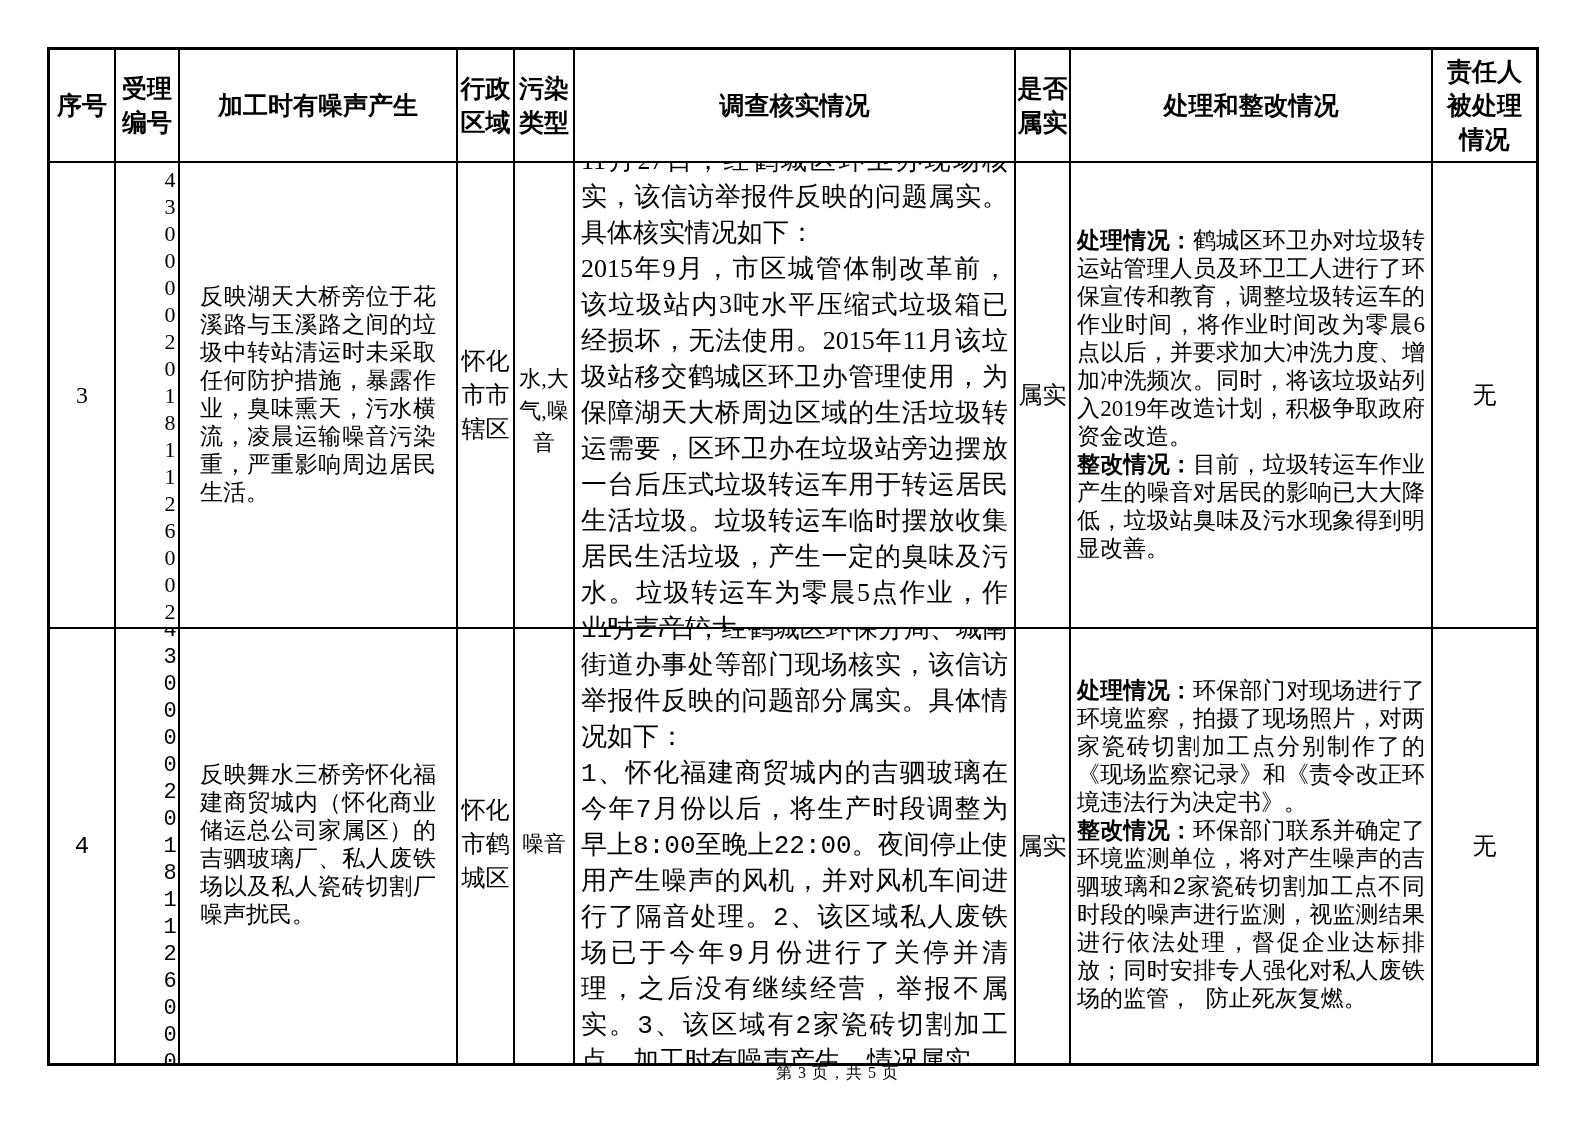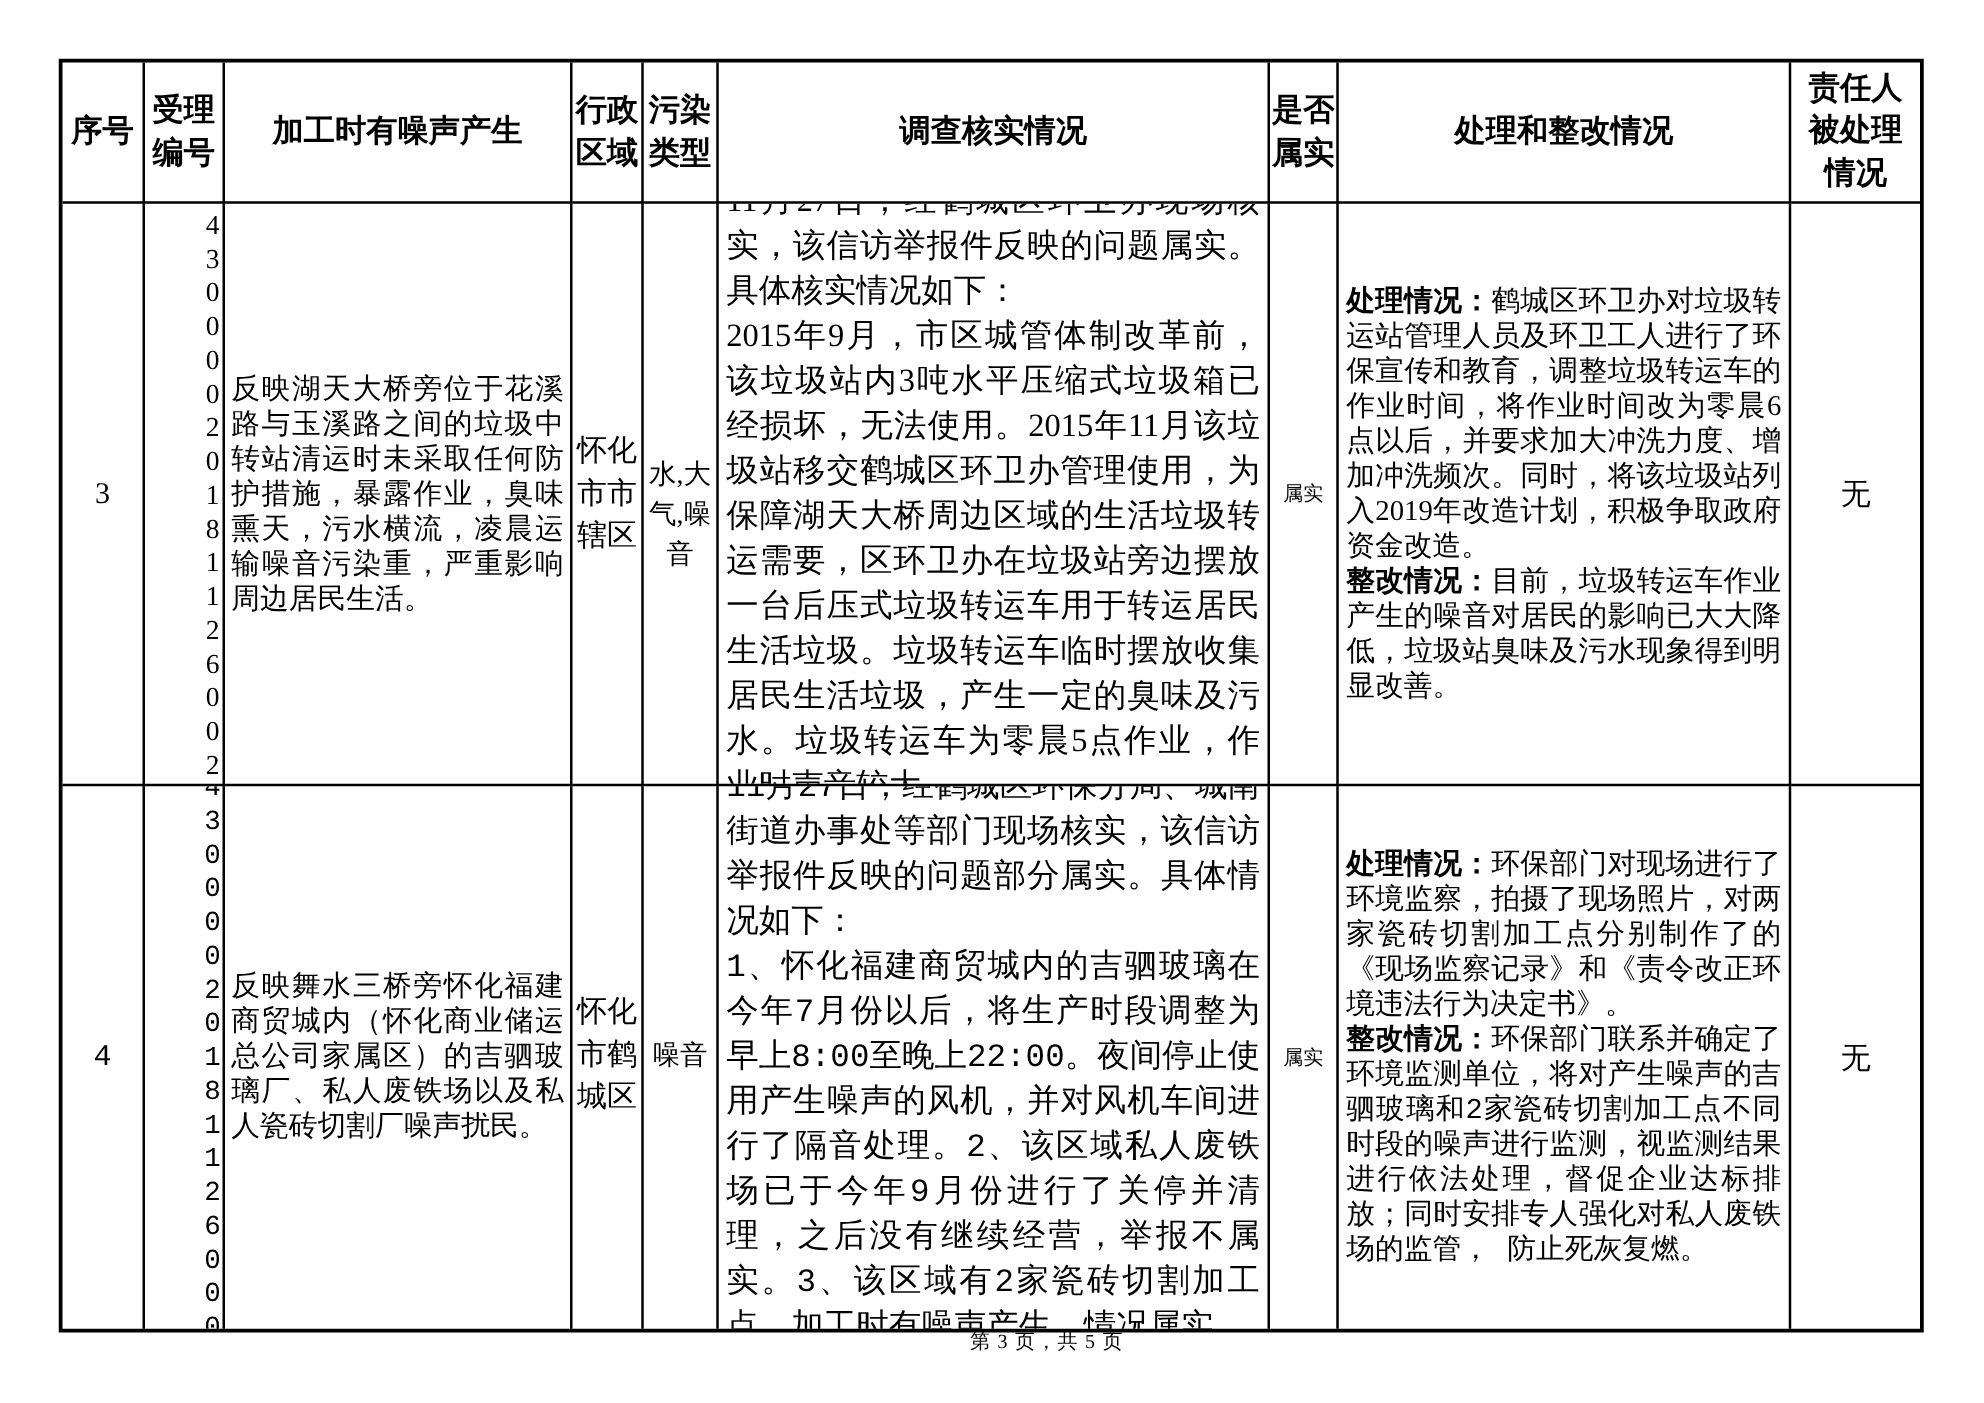--- a/index.html
+++ b/index.html
@@ -36,52 +36,52 @@
   }
   .c.last-col { border-right: none; }
   .c.last-row { border-bottom: none; font-family: Liberation Mono, monospace; }
 
   .hd {
     font-weight: bold;
     font-size: 25px;
     line-height: 34px;
     text-align: center;
   }
-  .hd-inner-narrow { width: 76px; text-align: center; font-family: Liberation Mono, monospace; }
+  .hd-inner-narrow { width: 76px; text-align: center; }
 
   .seq { font-size: 24px; text-align: center; }
 
   .case-no { font-size: 22px; line-height: 27px; }
   .case-no-inner {
     width: 52px;
     word-break: break-all;
     text-align: center;
     margin-left: 46px;
   }
 
   .problem-inner {
     font-size: 23px;
     line-height: 28px;
     text-align: justify;
-    padding: 0 5px;
+    padding: 0 20px;
   }
 
   .region { font-size: 24px; line-height: 34px; text-align: center; }
   .pollution { font-size: 22px; line-height: 32px; text-align: center; }
   .pollution-inner { width: 56px; margin-top: 32px; }
 
   .invest-inner {
     font-size: 26px;
     line-height: 36px;
     text-align: justify;
     white-space: pre-wrap;
     padding: 0 6px;
   }
 
-  .verified { font-size: 16px; text-align: center; }
+  .verified { font-size: 24px; text-align: center; }
 
   .handle-inner {
     font-size: 23px;
     line-height: 28px;
     text-align: justify;
     padding: 0 6px;
   }
   .handle-inner p { margin: 0; }
   .blabel { font-weight: bold; }
 

